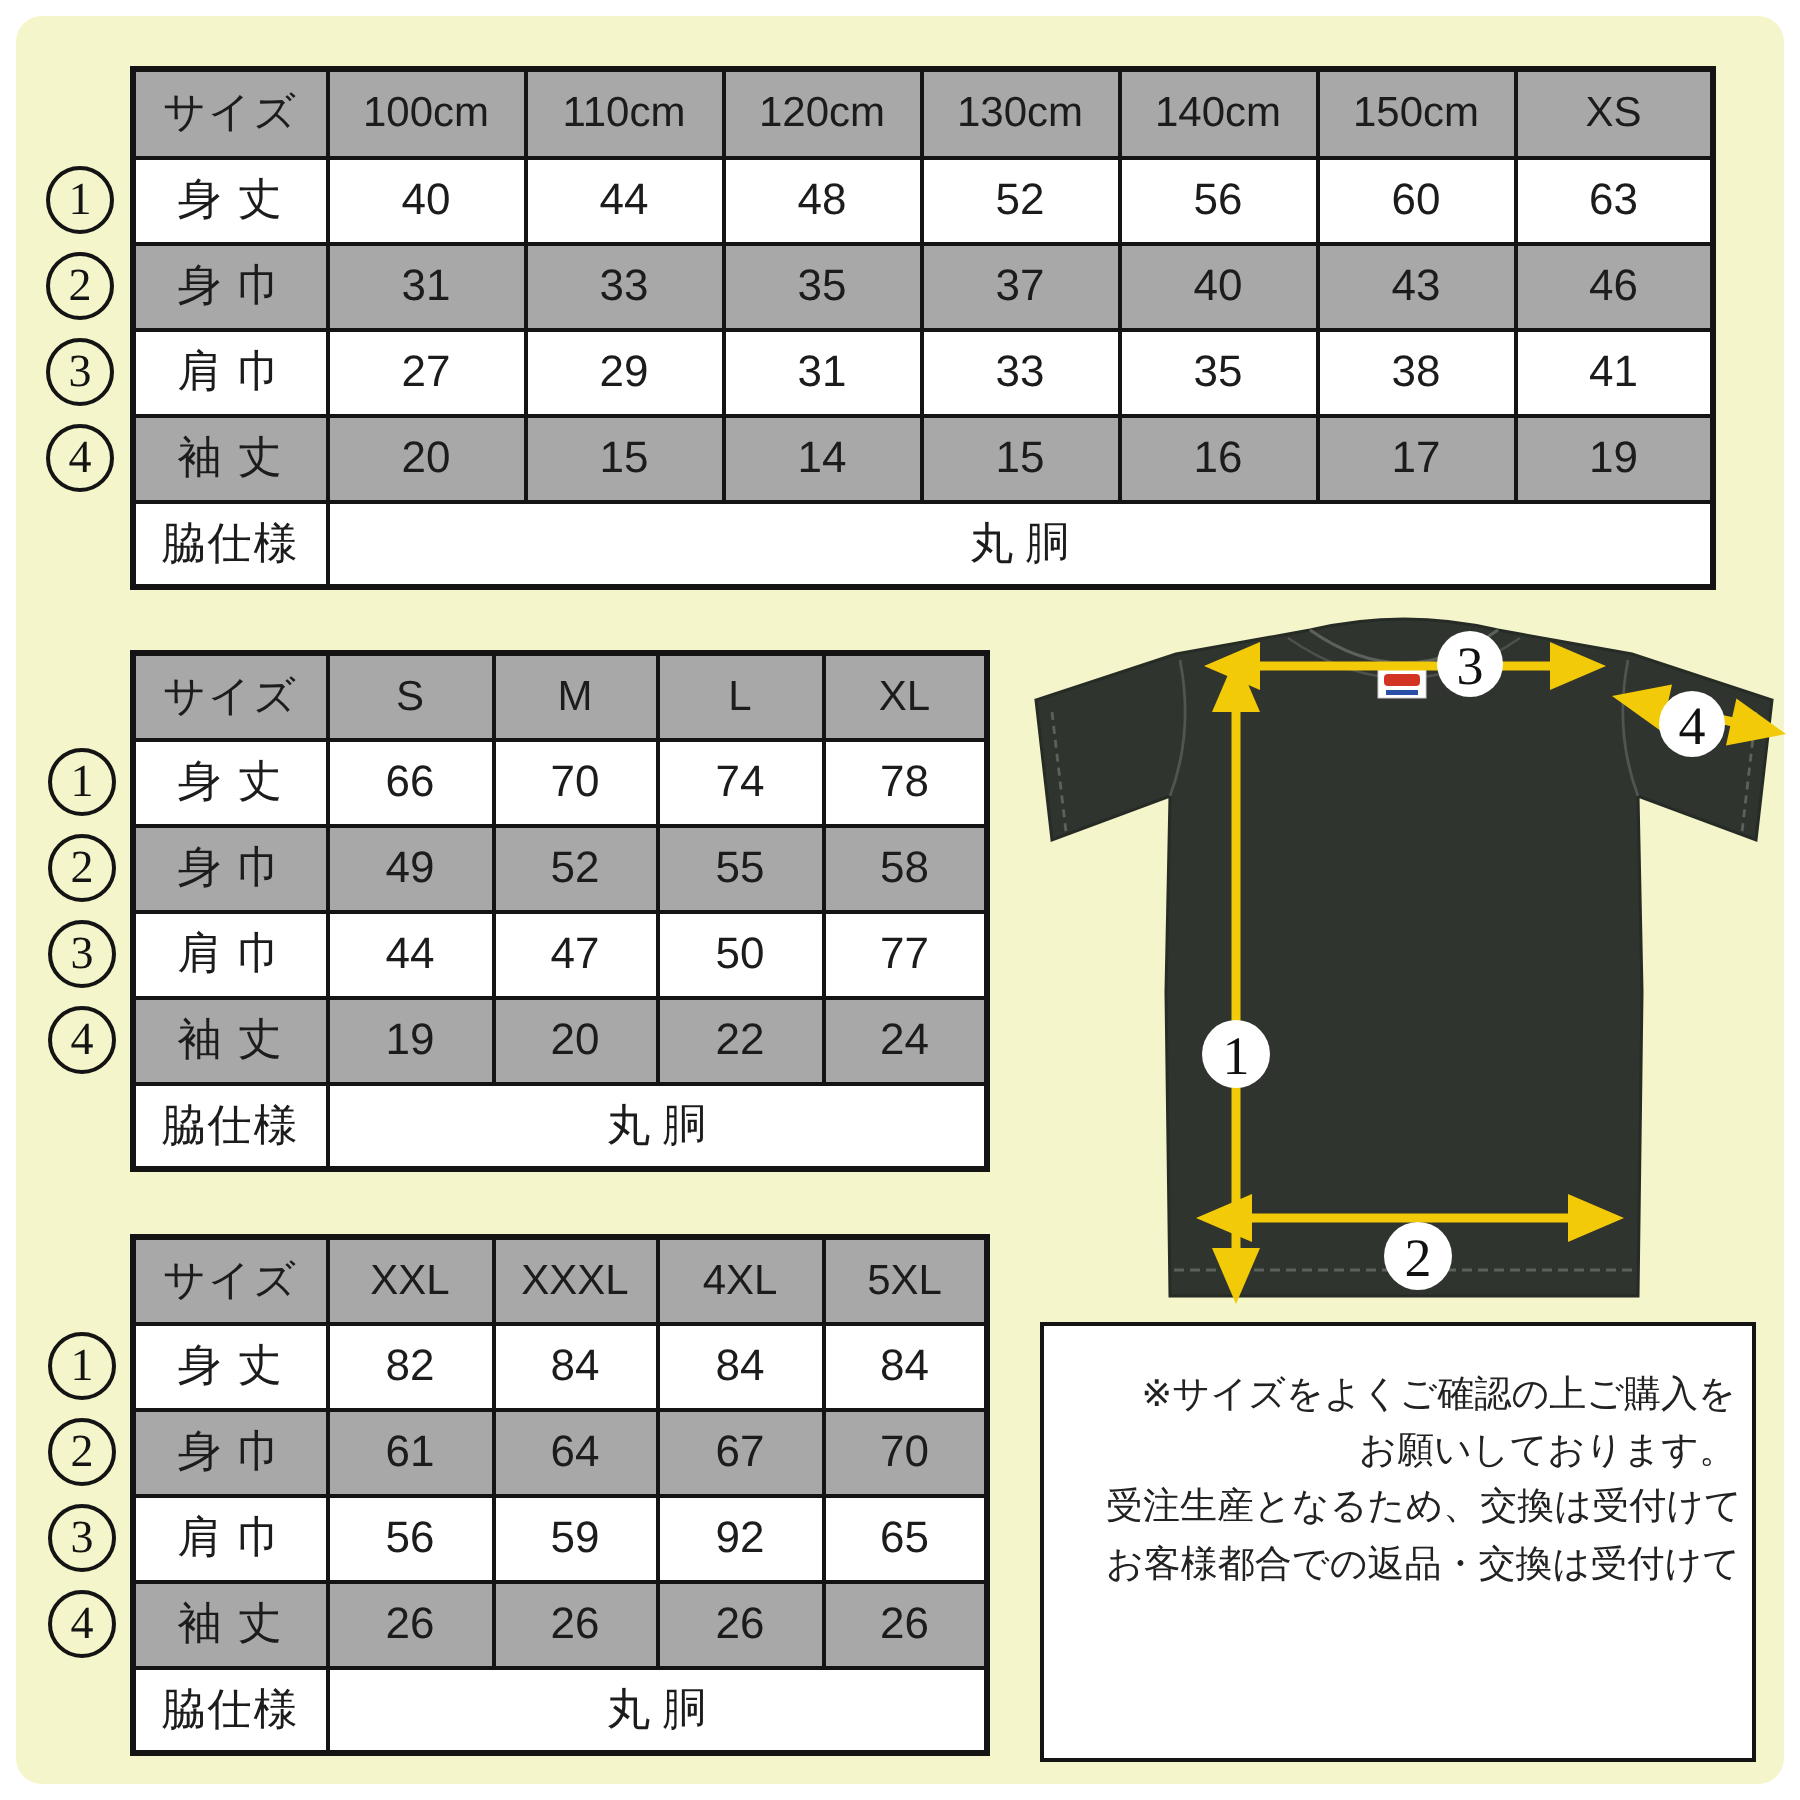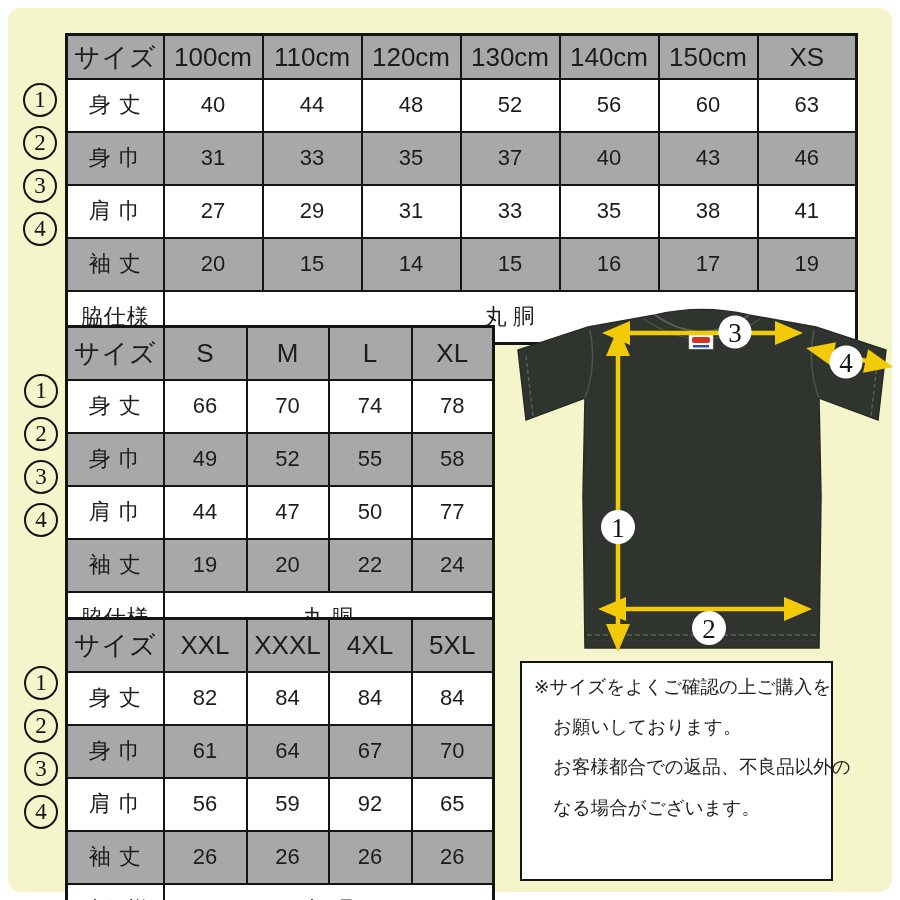--- a/index.html
+++ b/index.html
@@ -7,37 +7,37 @@
        font-family:"Liberation Sans","DejaVu Sans",sans-serif;}
   .stage{position:relative;width:900px;height:900px;background:#ffffff;overflow:hidden;}
   .panel{position:absolute;left:8px;top:8px;width:884px;height:884px;
          background:#f4f5ca;border-radius:13px;}
 
   
   table.size-table{position:absolute;border-collapse:collapse;table-layout:fixed;
                    border:3px solid #141414;background:#ffffff;}
   table.size-table td{border:2px solid #141414;text-align:center;vertical-align:middle;
                       padding:0;color:#1c1c1c;font-size:22px;line-height:1;}
-  table.size-table tr{height:53px;}
+  table.size-table tr{height:43px;}
   table.t1 tr.hrow{height:44px;}
   tr.g td{background:#a8a8a8;}
   tr.w td{background:#ffffff;}
-  tr.hrow td{font-size:26px;margin-left:33px;}
+  tr.hrow td{font-size:21px;margin-left:33px;}
   td.lbl{font-size:22px;letter-spacing:1px;}
 
   
   .marker{position:absolute;width:30px;height:30px;border:2px solid #141414;border-radius:50%;
           background:transparent;color:#141414;text-align:center;
           font-family:"Liberation Serif","DejaVu Serif",serif;font-size:23px;line-height:29px;}
 
   
-  .note{position:absolute;left:520px;top:661px;width:313px;height:220px;box-sizing:border-box;
-        background:#ffffff;border:2px solid #141414;padding:10px 8px 6px 12px;}
+  .note{position:absolute;left:520px;top:661px;width:358px;height:220px;box-sizing:border-box;
+        background:#ffffff;border:2px solid #141414;padding:20px 8px 6px 12px;text-align:right;}
   .nl{font-size:18.5px;line-height:28.2px;color:#222;white-space:nowrap;}
-  .nl.ind{padding-left:19px;margin-top:12px;}
+  .nl.ind{padding-left:19px;}
 
   
   .shirt-wrap{position:absolute;left:505px;top:296px;width:395px;height:372px;}
   .cnum{font-family:"Liberation Serif","DejaVu Serif",serif;font-size:27px;fill:#111;}
 </style>
 </head>
 <body>
 
 <div class="stage">
   <div class="panel"></div>
@@ -286,16 +286,16 @@
       <g>
         <circle cx="204" cy="332" r="17" fill="#ffffff"></circle>
         <text class="cnum" x="204" y="342" text-anchor="middle">2</text>
       </g>
     </svg>
   </div>
 
   <div class="note">
     <div class="nl">※サイズをよくご確認の上ご購入を</div>
     <div class="nl ind">お願いしております。</div>
-    <div class="nl ind">お客様都合での返品、不良品以外の</div>
-    <div class="nl ind">なる場合がございます。</div>
+    <div class="nl ind">受注生産となるため、交換は受付けて</div>
+    <div class="nl ind">お客様都合での返品・交換は受付けて</div>
   </div>
 </div>
 
 </body></html>

